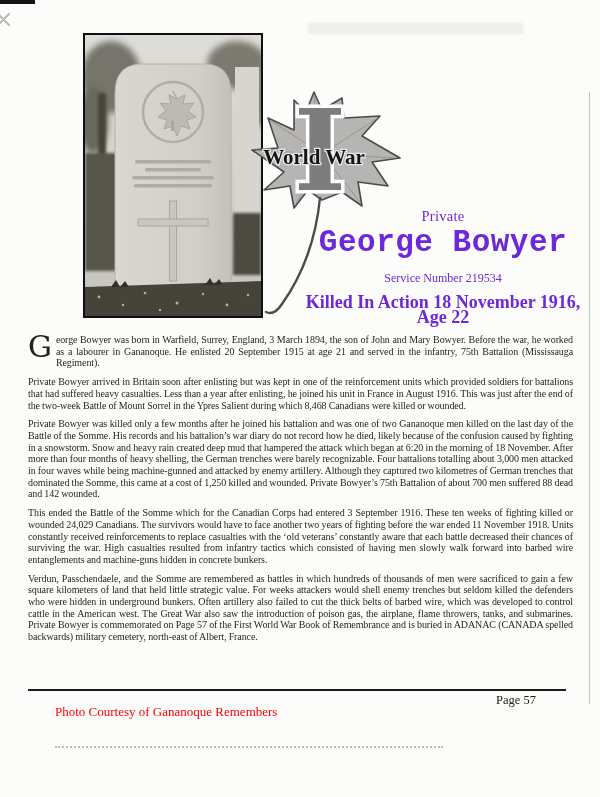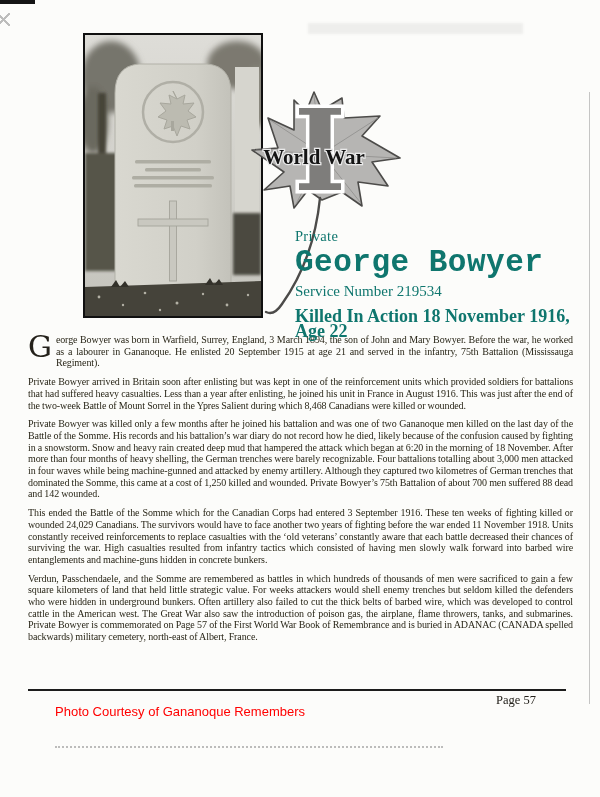--- a/index.html
+++ b/index.html
@@ -22,40 +22,40 @@
     border-top:2px dotted rgba(110,110,110,.45);}
   
   .photo-frame{
     position:absolute;left:83px;top:33px;width:176px;height:281px;margin:0;
     border:2px solid #101010;background:#cfcec7;z-index:1;
   }
   .photo-frame svg{display:block;}
   
   .leaf-logo{position:absolute;left:250px;top:88px;width:160px;height:240px;z-index:2;}
   
-  .hero{position:absolute;left:295px;top:228px;width:296px;text-align:left;z-index:3;color:#0f766e;}
+  .hero{position:absolute;left:295px;top:208px;width:296px;text-align:center;z-index:3;color:#6d28d9;}
   .hero .rank{font-size:14.5px;letter-spacing:.3px;}
   .hero .name{margin:1px 0 0 0;font-family:Liberation Mono, monospace;font-weight:bold;
     font-size:31px;line-height:33px;letter-spacing:.5px;white-space:nowrap;}
-  .hero .service{font-size:15px;margin-top:4px;}
+  .hero .service{font-size:12px;margin-top:12px;}
   .hero .kia{font-size:18px;line-height:15px;font-weight:bold;}
   .hero .kia.first{margin-top:9px;}
   
   .body-text{position:absolute;left:28px;top:334px;width:545px;
     font-size:10px;line-height:11.7px;letter-spacing:-0.1px;word-spacing:-0.2px;
     text-align:justify;color:#292618;}
   .body-text p{margin:0 0 7px 0;}
   .dropcap{float:left;font-size:30px;line-height:24px;padding:1px 4px 0 0;
     font-family:"DejaVu Serif",serif;color:#24211a;}
   .tribute{font-style:italic;font-size:10.3px;letter-spacing:0;}
   
   .footer-rule{position:absolute;left:28px;top:689px;width:538px;height:2px;background:#1c1c1c;}
   .page-number{position:absolute;left:466px;top:693px;width:100px;text-align:center;
     font-size:12.5px;color:#23201a;}
-  .credits{position:absolute;left:55px;top:700px;font-family:Liberation Sans, sans-serif;
+  .credits{position:absolute;left:55px;top:700px;font-family:Liberation Serif, serif;
     font-size:13px;line-height:23.5px;color:#ff0000;z-index:3;}
 </style>
 </head>
 <body>
 
 <div class="page">
 
   <div class="scan-bar-top"></div>
   <div class="scan-smudge-top"></div>
   <div class="scan-x"></div>

